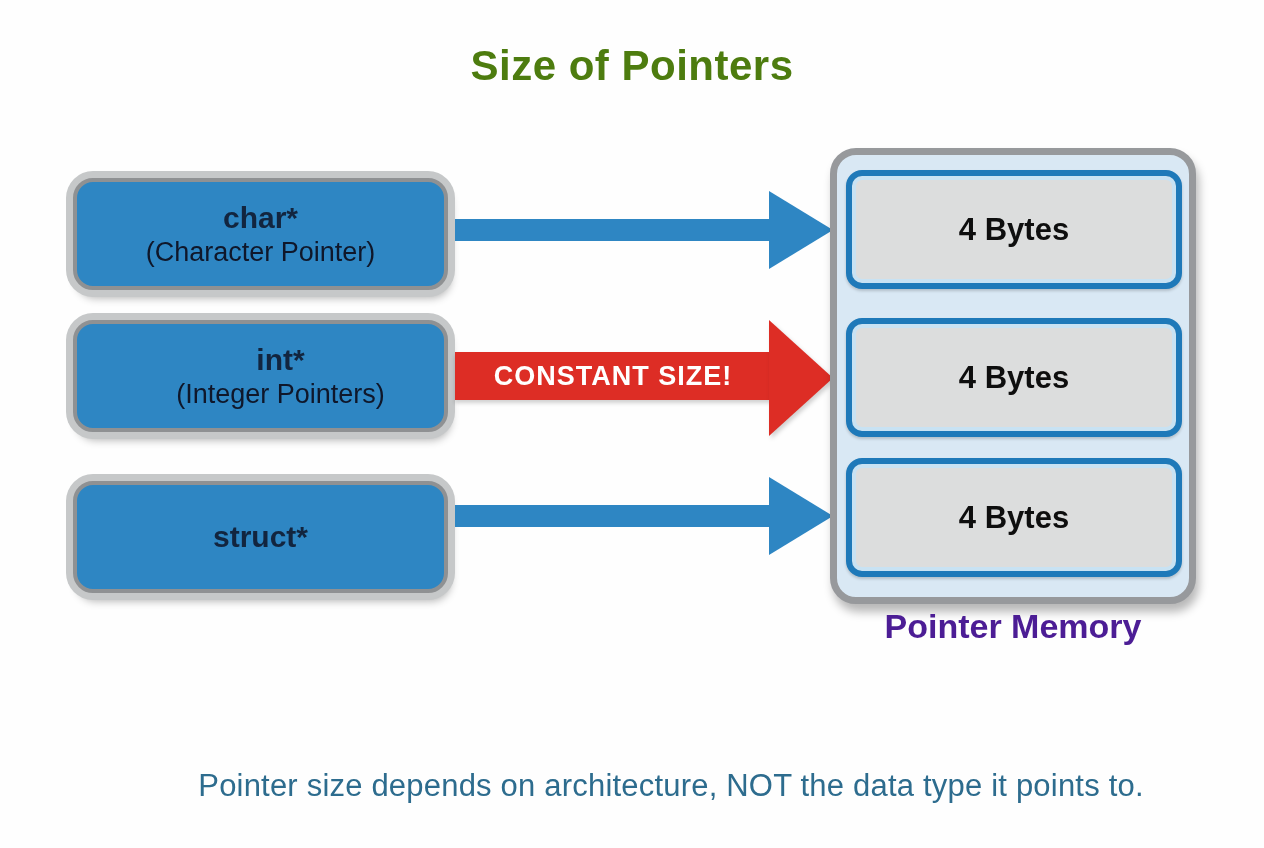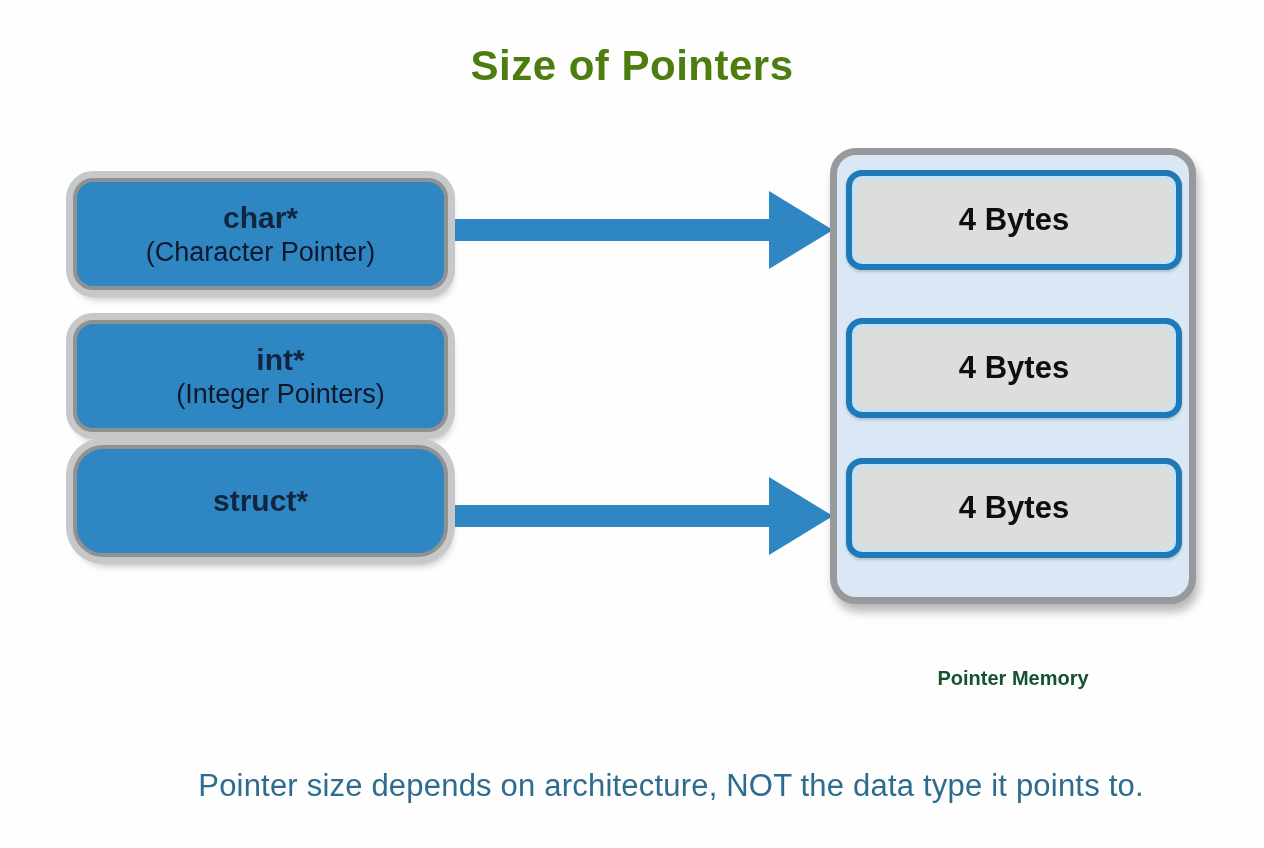--- a/index.html
+++ b/index.html
@@ -23,21 +23,21 @@
     background: #2e86c3;
     border: 4px solid #8f9193;
     border-radius: 20px;
     box-shadow: 0 0 0 7px #c6c8c9, 3px 8px 9px rgba(0,0,0,0.30);
     display: flex; flex-direction: column; align-items: center; justify-content: center;
   }
   .pbox .tname { font-size: 30px; font-weight: 800; color: #12253f; line-height: 36px; }
   .pbox .tdesc { font-size: 27px; font-weight: 400; color: #0f172a; line-height: 33px; }
   .pbox1 { top: 172px; margin-top: 6px; }
   .pbox2 { top: 320px; padding-left: 40px; }
-  .pbox3 { top: 445px; border-radius: 30px; }
+  .pbox3 { top: 481px; }
 
   
   .arrow { position: absolute; left: 455px; width: 378px; }
   .arrow-blue { height: 78px; }
   .arrow-blue .shaft {
     position: absolute; left: 0; top: 28px; height: 22px; right: 62px;
     background: #2e86c3;
   }
   .arrow-blue .head {
     position: absolute; right: 0; top: 0; width: 0; height: 0;
@@ -70,36 +70,36 @@
 
   
   .panel {
     position: absolute; left: 830px; top: 148px; width: 366px; height: 456px;
     background: #d9e8f4;
     border: 7px solid #97999c;
     border-radius: 26px;
     box-shadow: 3px 8px 10px rgba(0,0,0,0.28);
   }
   .cell {
-    position: absolute; left: 9px; width: 336px; height: 100px;
+    position: absolute; left: 9px; width: 336px; height: 119px;
     background: #dcdddd;
     border: 6px solid #1e79b9;
     border-radius: 16px;
     box-shadow: inset 0 0 0 4px #c8e2f3, 0 2px 3px rgba(0,0,0,0.18);
     display: flex; align-items: center; justify-content: center;
   }
   .cell .bytes { font-size: 31px; font-weight: 800; color: #0e0e0e; }
   .cell1 { top: 15px; }
   .cell2 { top: 163px; }
   .cell3 { top: 303px; }
 
   .panel-label {
-    position: absolute; left: 798px; top: 660px; width: 430px;
-    text-align: center; color: #14532d;
-    font-size: 20px; font-weight: 800; line-height: 37px;
+    position: absolute; left: 798px; top: 608px; width: 430px;
+    text-align: center; color: #4c1d95;
+    font-size: 34px; font-weight: 800; line-height: 37px;
   }
 
   .caption {
     position: absolute; left: 0; top: 768px; width: 1264px;
     text-align: center; color: #2d6c8e;
     font-size: 31px; font-weight: 500; letter-spacing: 0.2px; margin-left: 39px;
   }
 </style>
 </head>
 <body>
@@ -118,20 +118,26 @@
   </div>
   <div class="pbox pbox3">
     <div class="tname">struct*</div>
   </div>
 
   <div class="arrow arrow-blue arrow-b1">
     <div class="shaft"></div>
     <div class="head"></div>
   </div>
 
+  <div class="arrow arrow-red">
+    <div class="shaft">
+      <span class="alabel">CONSTANT SIZE!</span>
+    </div>
+    <div class="head"></div>
+  </div>
 
   <div class="arrow arrow-blue arrow-b3">
     <div class="shaft"></div>
     <div class="head"></div>
   </div>
 
   <div class="panel">
     <div class="cell cell1">
       <span class="bytes">4 Bytes</span>
     </div>

